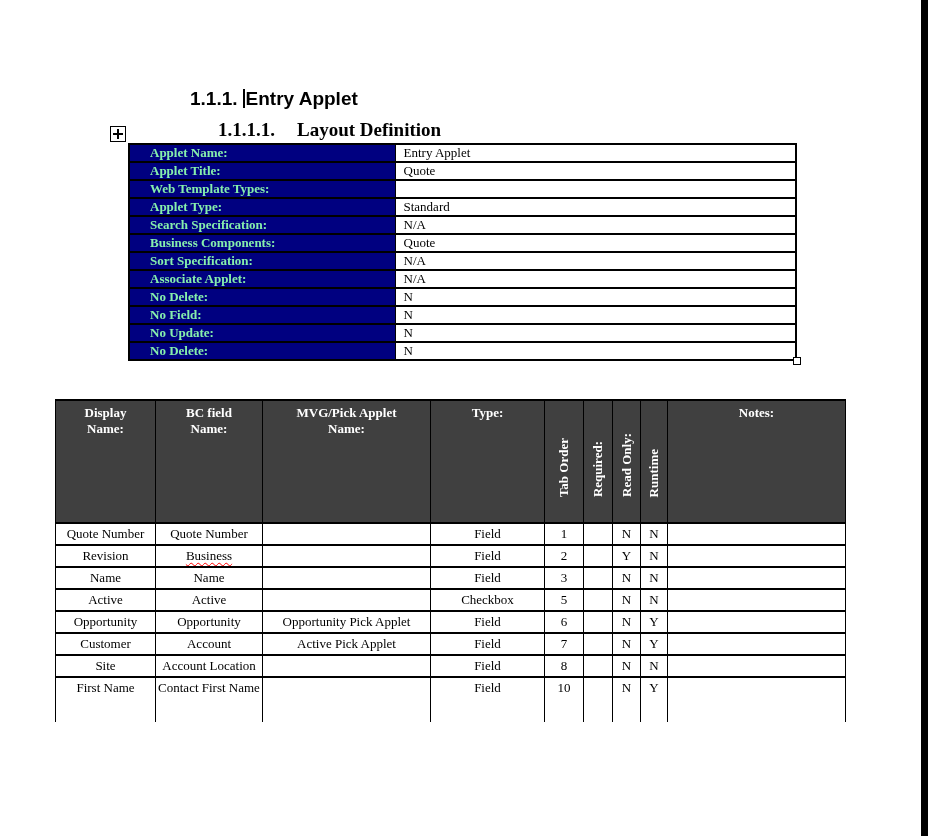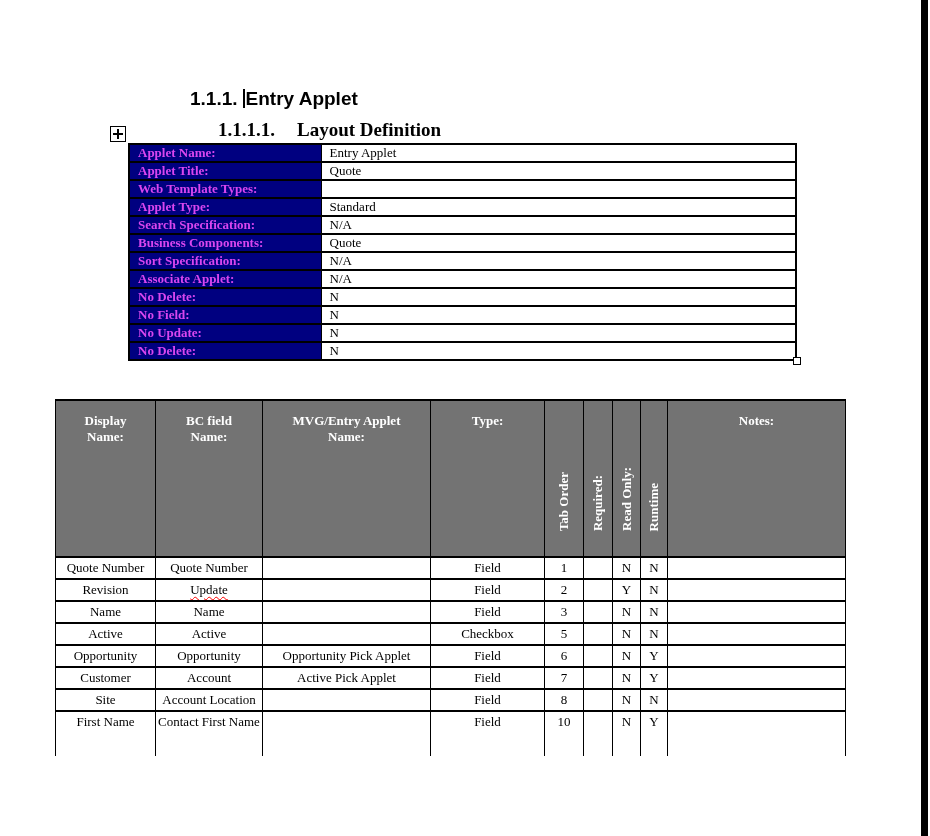--- a/index.html
+++ b/index.html
@@ -86,25 +86,25 @@
     border: 1px solid #000;
     border-top-width: 2px;
     border-bottom-width: 2px;
     height: 18px;
     line-height: 14px;
     vertical-align: middle;
     overflow: hidden;
   }
   .tbl1 { border: 2px solid #000; }
   .tbl1 td.lbl {
-    width: 192px;
+    width: 266px;
     background: #000080;
-    color: #d946ef;
+    color: #86efac;
     font-weight: bold;
-    padding-left: 8px;
+    padding-left: 20px;
   }
   .tbl1 td.val {
     background: #ffffff;
     color: #000000;
     padding-left: 8px;
   }
 
   
   .tbl2 {
     position: absolute;
@@ -115,26 +115,26 @@
     table-layout: fixed;
     font-size: 13px;
   }
   .tbl2 th, .tbl2 td {
     border: 1px solid #000;
     border-top-width: 2px;
     border-bottom-width: 2px;
     overflow: hidden;
   }
   .tbl2 th {
-    background: #737373;
+    background: #404040;
     color: #ffffff;
     font-weight: bold;
-    height: 157px;
+    height: 123px;
     vertical-align: top;
-    padding-top: 12px;
+    padding-top: 4px;
     text-align: center;
     white-space: pre-line;
     line-height: 16px;
   }
   .tbl2 th.vert { vertical-align: bottom; padding-bottom: 9px; }
   .vtext {
     writing-mode: vertical-rl;
     transform: rotate(180deg);
     margin: 0 auto;
     white-space: nowrap;
@@ -262,21 +262,21 @@
       <col style="width:28px">
         <col style="width:27px">
         <col style="width:178px">
     </colgroup>
     <tbody>
       <tr>
         <th>Display
 Name:</th>
         <th>BC field
 Name:</th>
-        <th>MVG/Entry Applet
+        <th>MVG/Pick Applet
 Name:</th>
         <th>Type:</th>
         <th class="vert">
           <div class="vtext">Tab Order</div>
         </th>
         <th class="vert">
           <div class="vtext">Required:</div>
         </th>
         <th class="vert">
           <div class="vtext">Read Only:</div>
@@ -296,21 +296,21 @@
           <td>Field</td>
           <td>1</td>
           <td></td>
           <td>N</td>
           <td>N</td>
           <td></td>
         </tr>
 
         <tr>
           <td>Revision</td>
-          <td><span class="sq">Update</span></td>
+          <td><span class="sq">Business</span></td>
           <td></td>
           <td>Field</td>
           <td>2</td>
           <td></td>
           <td>Y</td>
           <td>N</td>
           <td></td>
         </tr>
 
         <tr>

